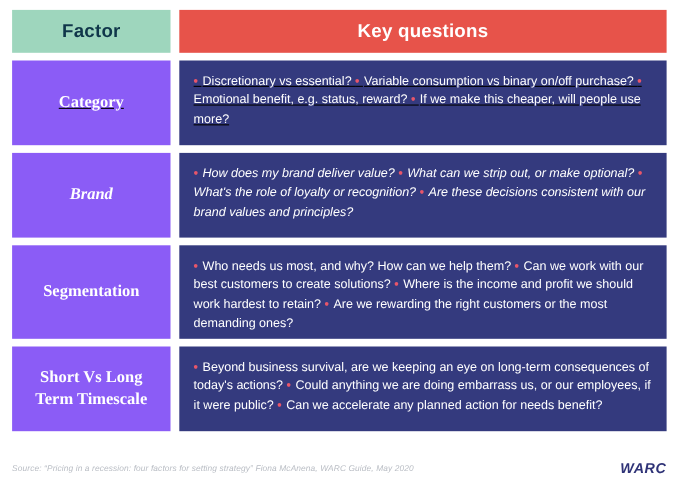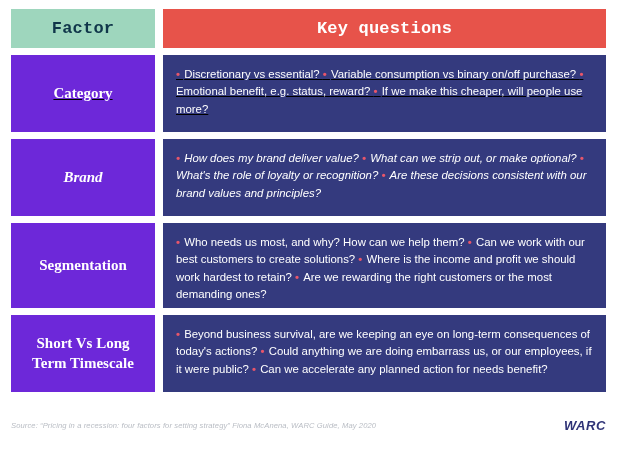--- a/index.html
+++ b/index.html
@@ -48,31 +48,31 @@
     height: 39px;
   }
   .header-row .col-questions {
     background: #e7534a;
     height: 39px;
     display: flex;
     align-items: center;
     justify-content: center;
   }
   .hdr-text {
-    font-family: Liberation Mono, monospace;
+    font-family: Liberation Sans, sans-serif;
     font-weight: bold;
     font-size: 17px;
     letter-spacing: 0.2px;
   }
   .hdr-factor { color: #10364a; }
   .hdr-questions { color: #ffffff; }
 
   
   .body-row .col-factor {
-    background: #6d28d9;
+    background: #8b5cf6;
     padding: 18px 8px;
   }
   .body-row .col-questions {
     background: #343a7e;
     padding: 11px 14px 11px 13px;
   }
   .factor-text {
     font-family: "Liberation Serif", serif;
     font-weight: bold;
     font-size: 15px;

